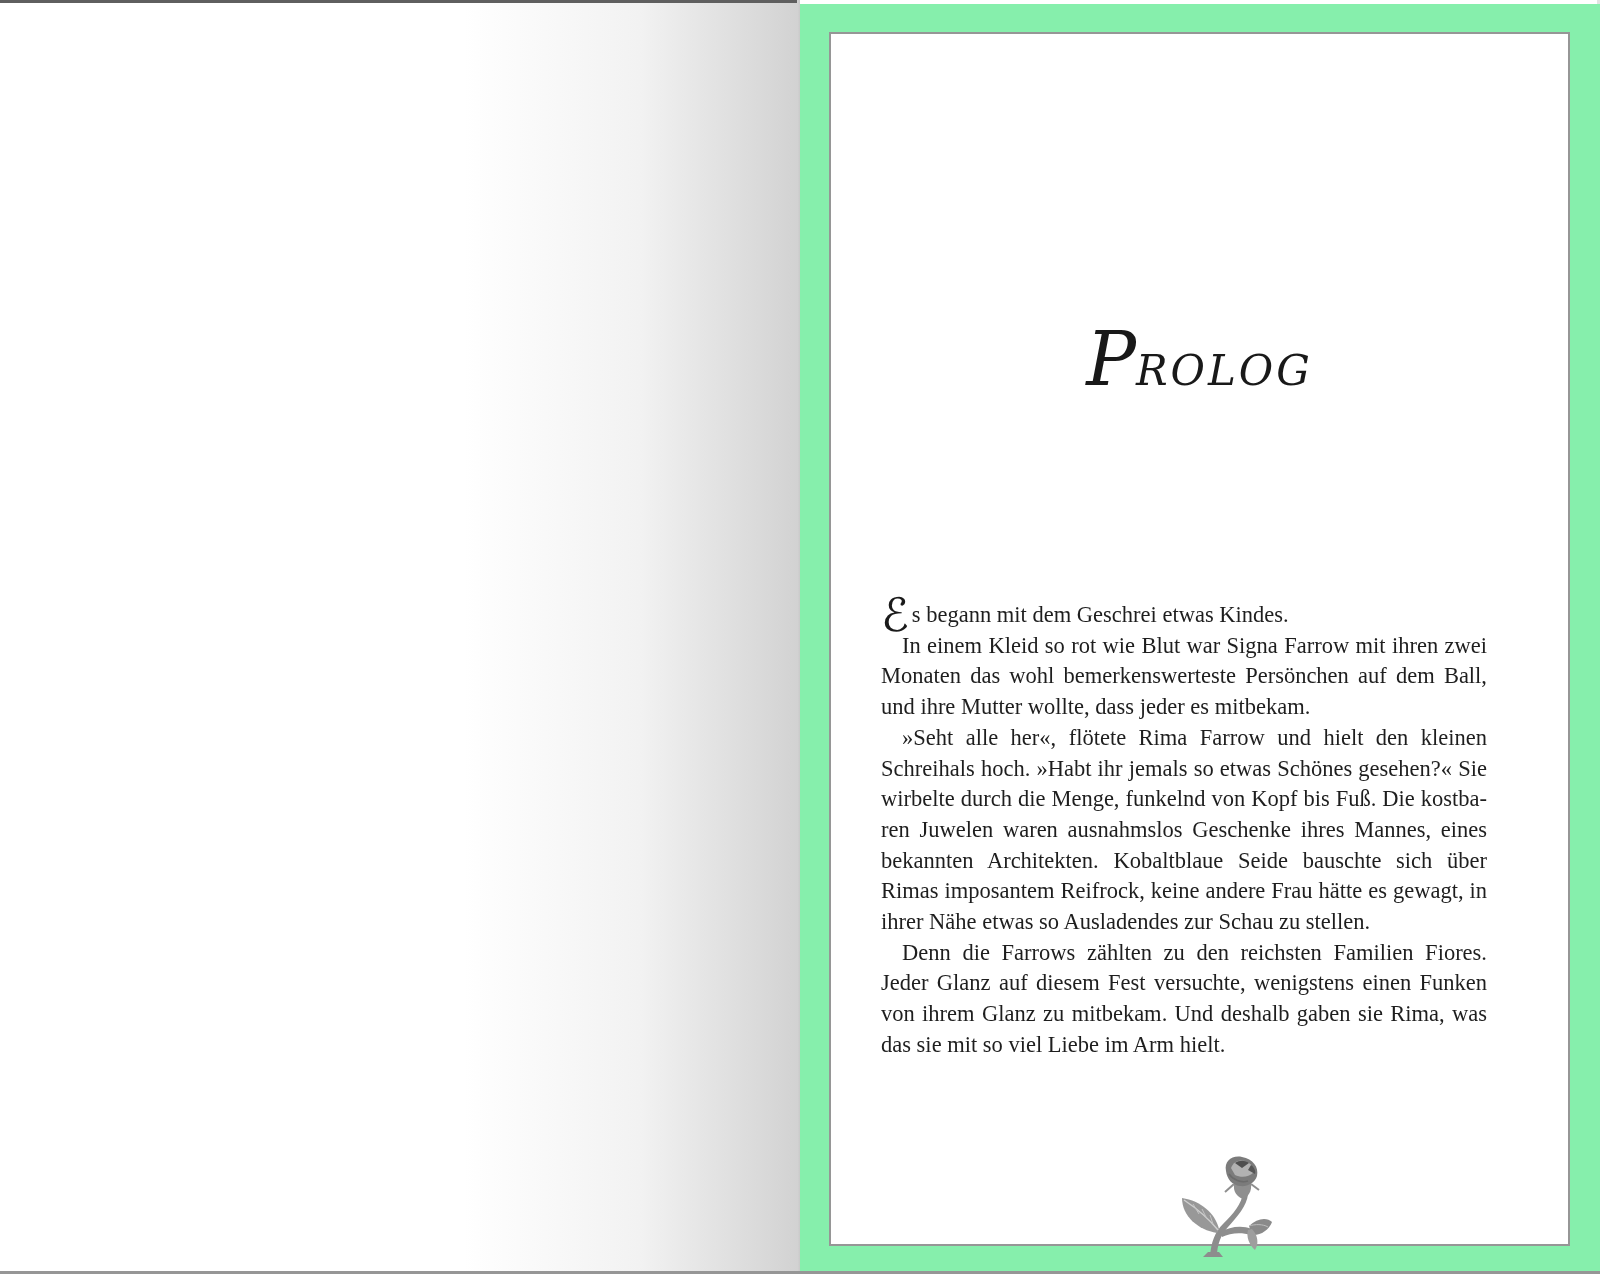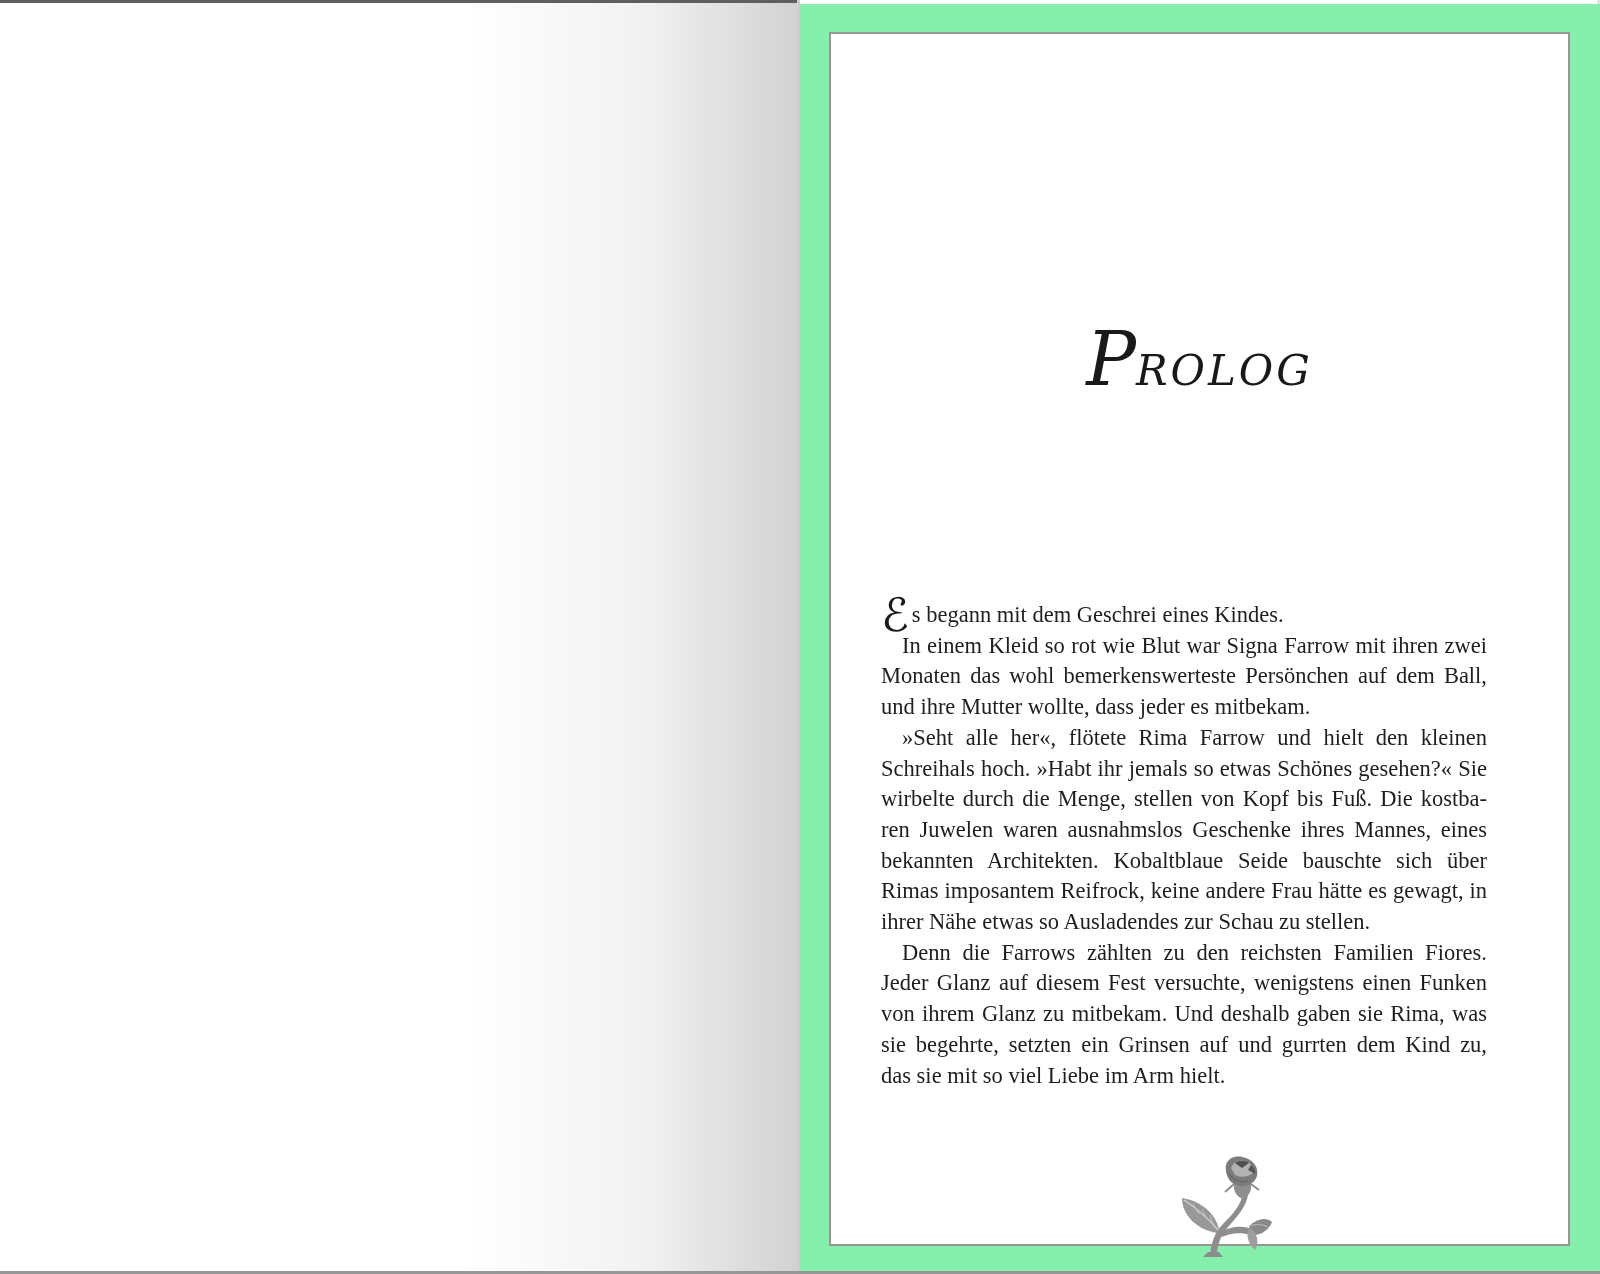--- a/index.html
+++ b/index.html
@@ -95,42 +95,41 @@
 
   <div class="right-page">
     <div class="page-frame">
 
       <div class="title">
         <span class="title-cap">P</span><span class="title-rest">ROLOG</span>
       </div>
 
       <div class="text-block">
         <div class="para first">
-          <div class="line last"><span class="drop-cap">ℰ</span><span>s begann mit dem Geschrei eines Kindes.</span></div>
+          <div class="line last"><span class="drop-cap">ℰ</span><span>s begann mit dem Geschrei etwas Kindes.</span></div>
         </div>
         <div>
             <div class="para indent">
               <div class="line">In einem Kleid so rot wie Blut war Signa Farrow mit ihren zwei</div>
               <div class="line">Monaten das wohl bemerkenswerteste Persönchen auf dem Ball,</div>
               <div class="line last">und ihre Mutter wollte, dass jeder es mitbekam.</div>
             </div>
             <div class="para indent">
               <div class="line">»Seht alle her«, flötete Rima Farrow und hielt den kleinen</div>
               <div class="line">Schreihals hoch. »Habt ihr jemals so etwas Schönes gesehen?« Sie</div>
-              <div class="line">wirbelte durch die Menge, stellen von Kopf bis Fuß. Die kostba-</div>
+              <div class="line">wirbelte durch die Menge, funkelnd von Kopf bis Fuß. Die kostba-</div>
               <div class="line">ren Juwelen waren ausnahmslos Geschenke ihres Mannes, eines</div>
               <div class="line">bekannten Architekten. Kobaltblaue Seide bauschte sich über</div>
               <div class="line">Rimas imposantem Reifrock, keine andere Frau hätte es gewagt, in</div>
               <div class="line last">ihrer Nähe etwas so Ausladendes zur Schau zu stellen.</div>
             </div>
             <div class="para indent">
               <div class="line">Denn die Farrows zählten zu den reichsten Familien Fiores.</div>
               <div class="line">Jeder Glanz auf diesem Fest versuchte, wenigstens einen Funken</div>
               <div class="line">von ihrem Glanz zu mitbekam. Und deshalb gaben sie Rima, was</div>
-              <div class="line">sie begehrte, setzten ein Grinsen auf und gurrten dem Kind zu,</div>
               <div class="line last">das sie mit so viel Liebe im Arm hielt.</div>
             </div>
           </div>
       </div>
 
       <svg class="rose" viewBox="0 0 106 104" xmlns="http://www.w3.org/2000/svg">
 
         <path d="M74 36 C73 48 64 58 54 68 C46 76 42 86 41 101 L48 101 C48 88 52 79 59 71 C68 61 78 50 79 38 Z" fill="#8d8d8d"></path>
 
         <path d="M34 101 L54 101 L50 96 L39 96 Z" fill="#8d8d8d"></path>

